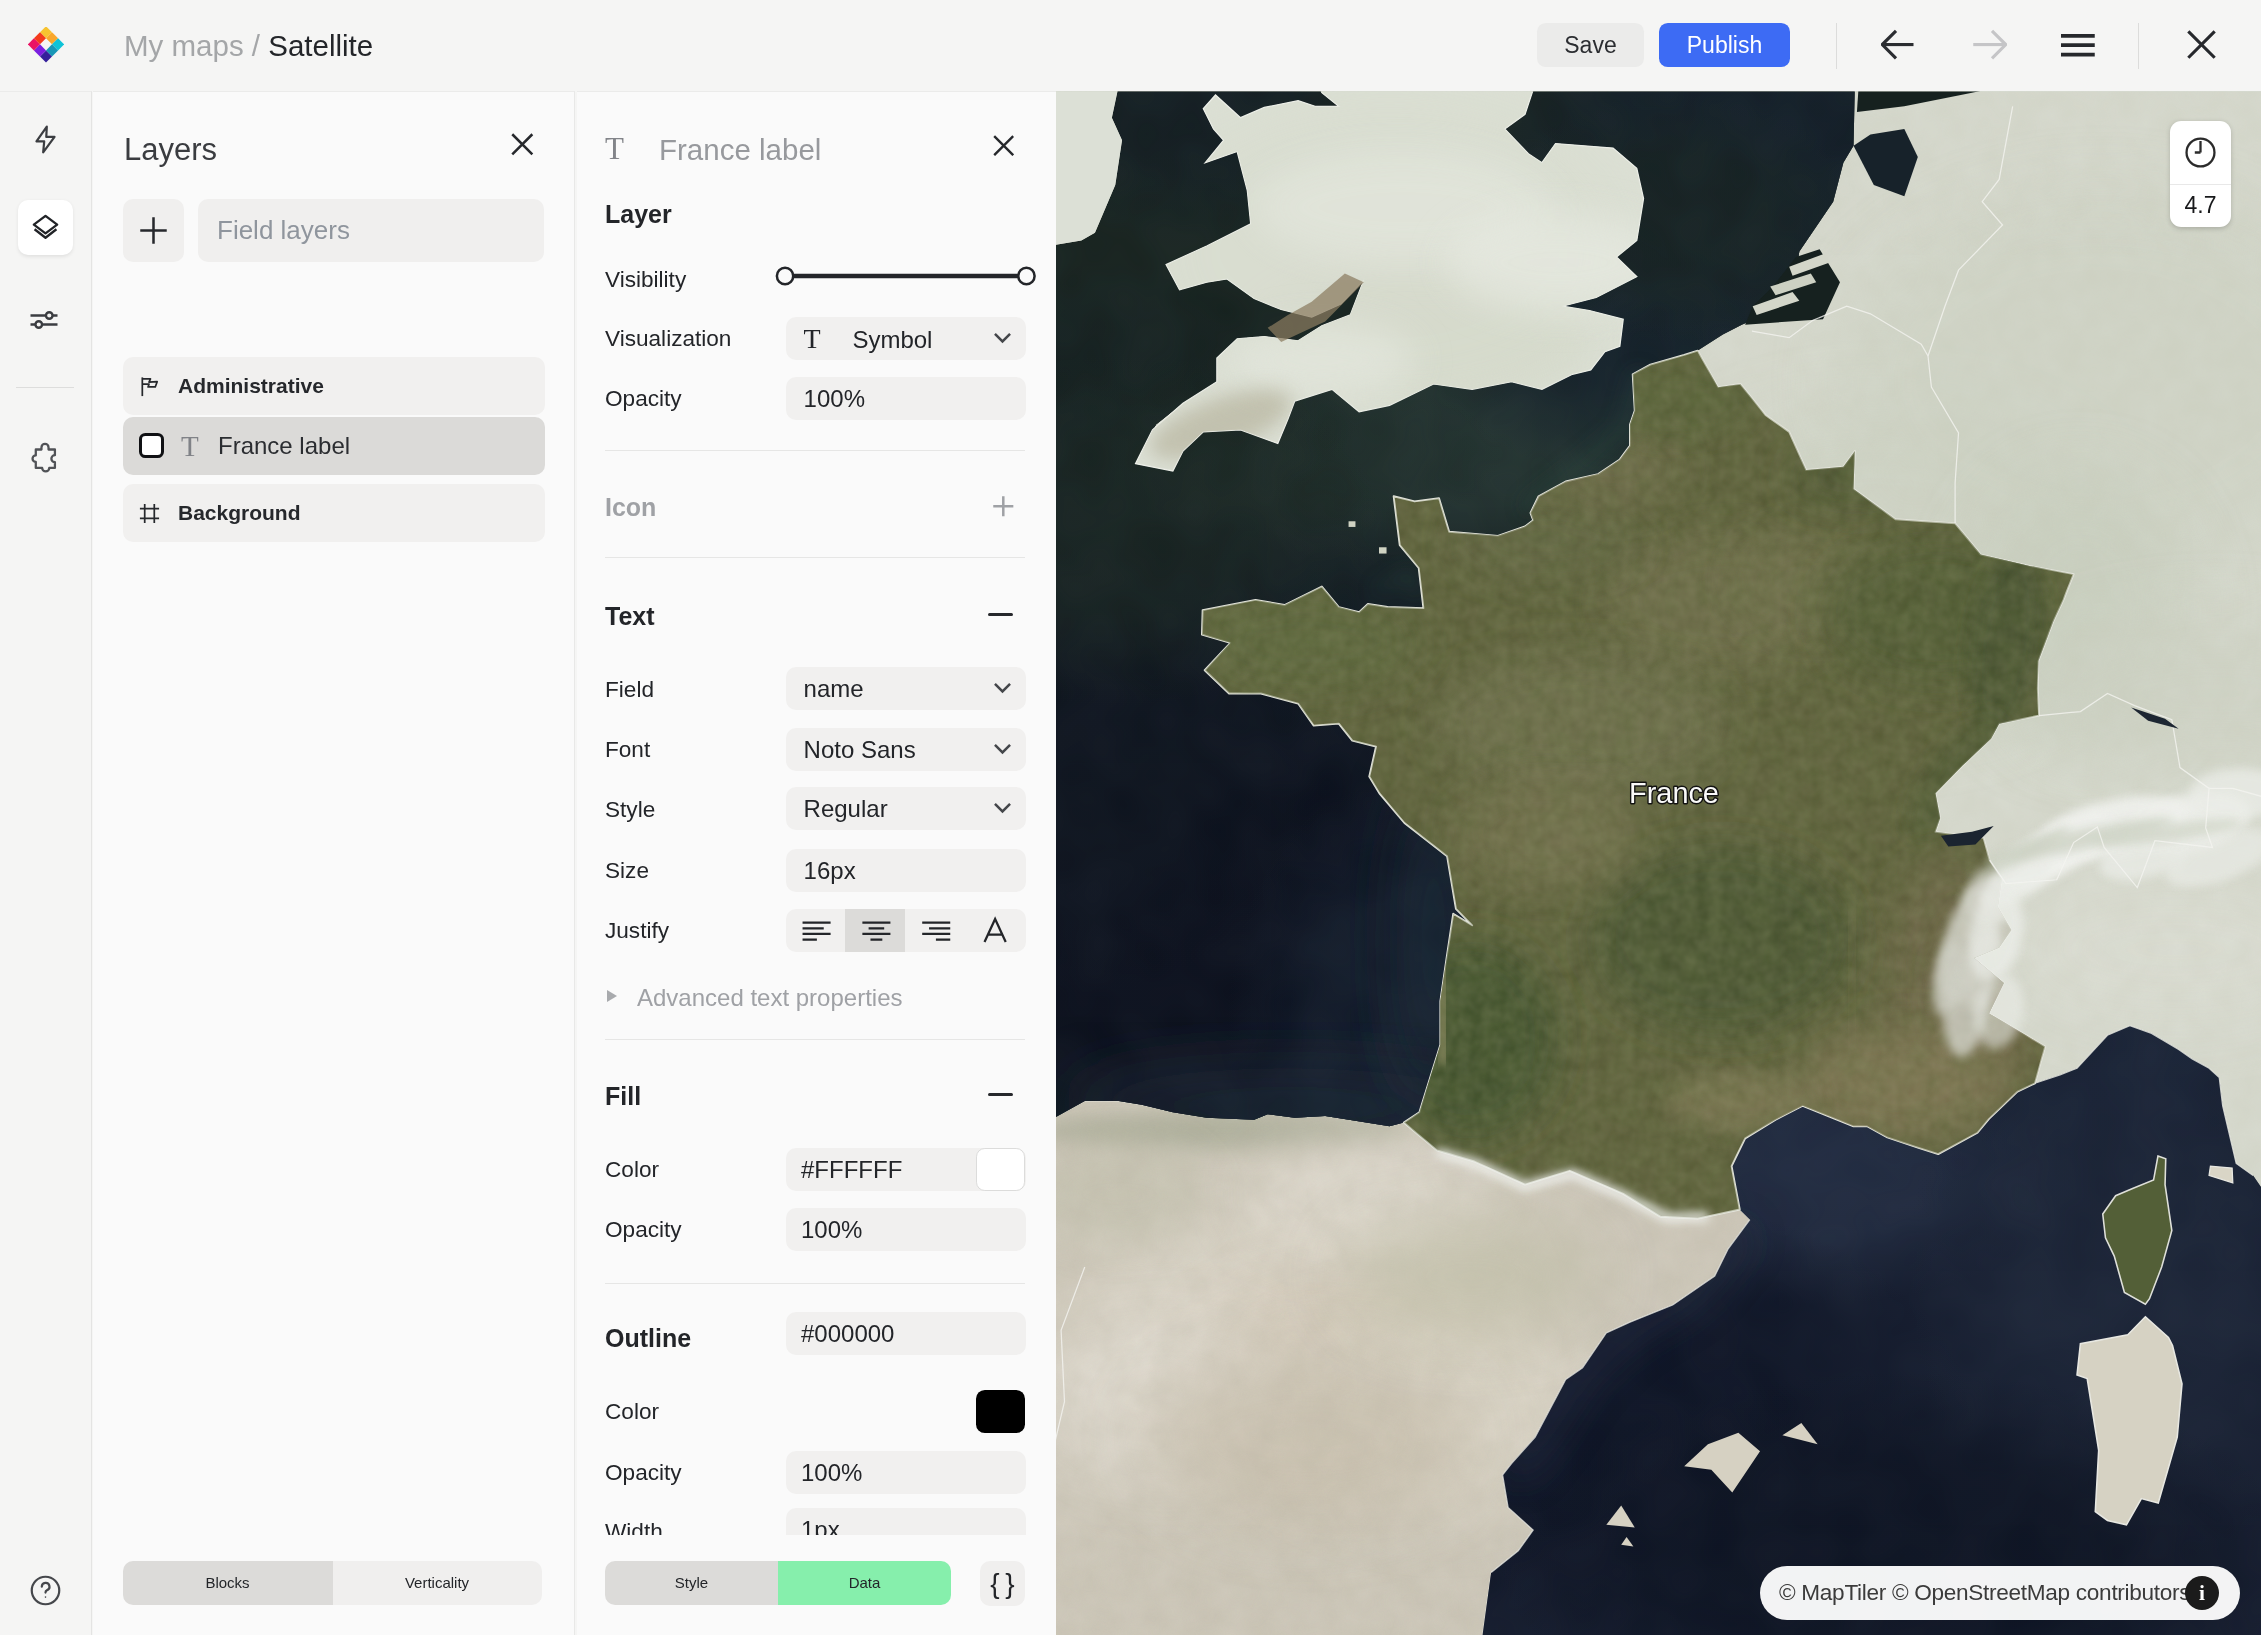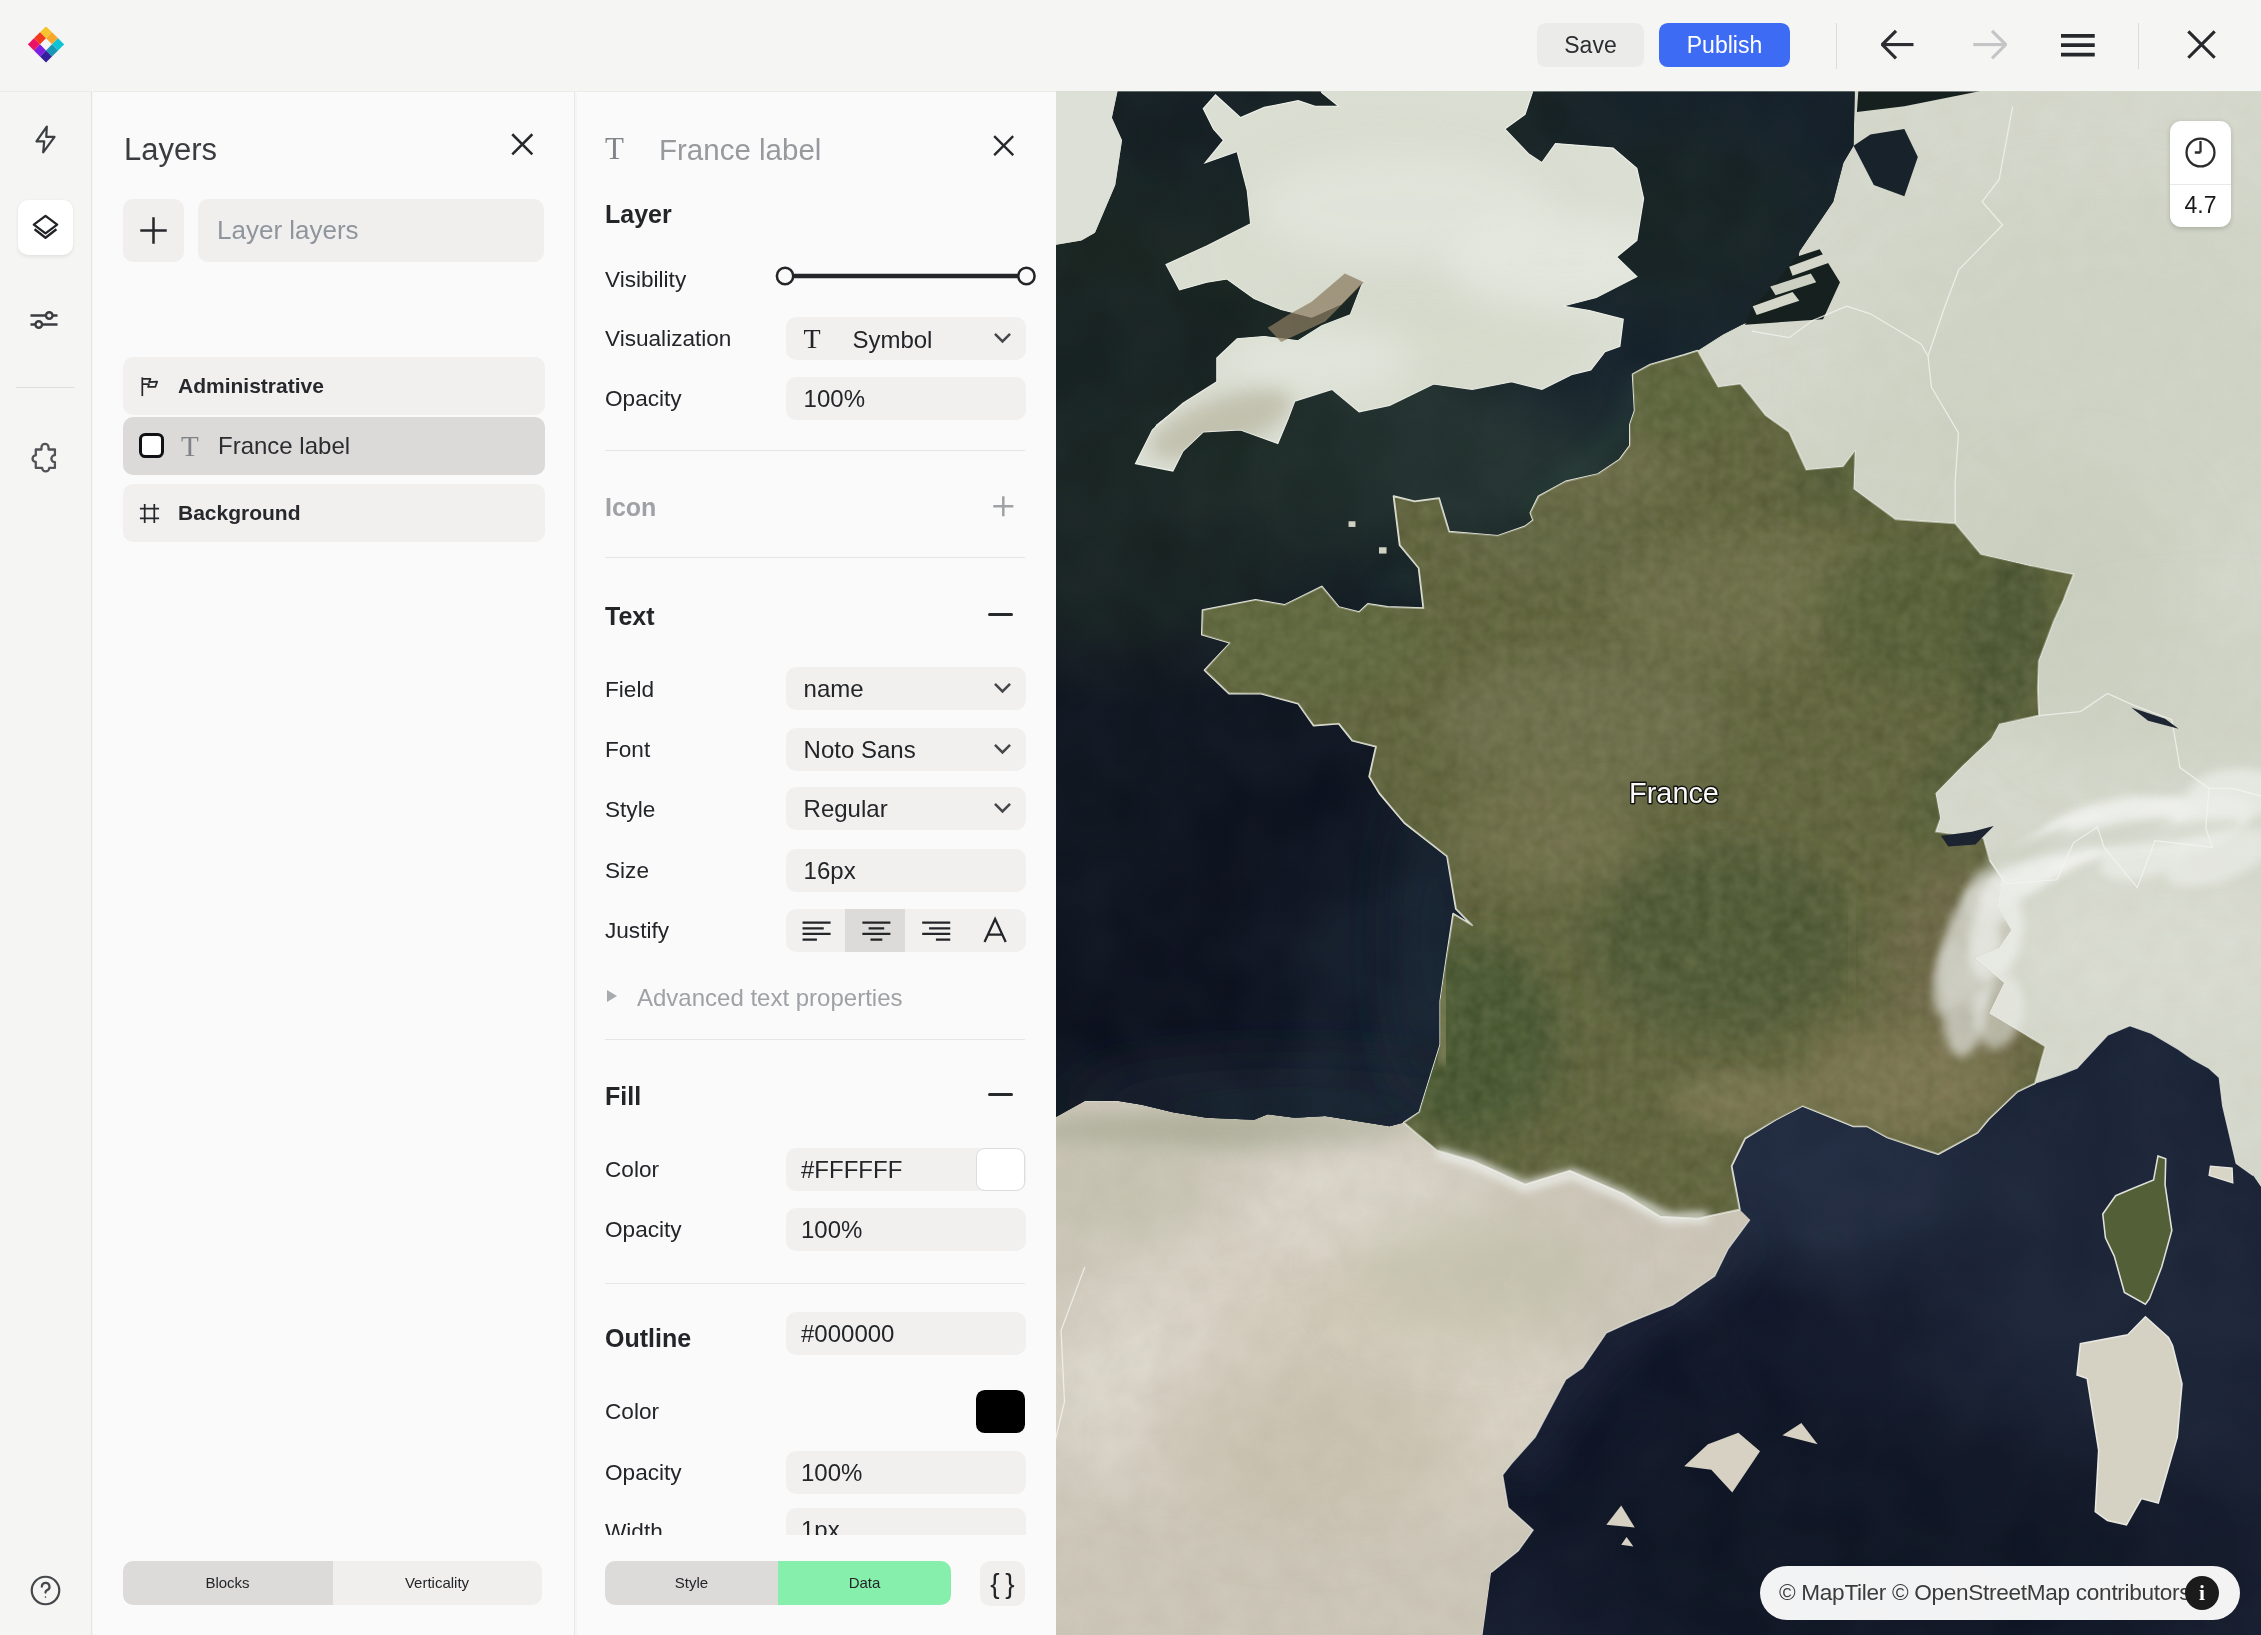--- a/index.html
+++ b/index.html
@@ -344,20 +344,21 @@
       <rect x="-20.25" y="-20.25" width="13.5" height="13.5" fill="#f7c32f"></rect>
       <rect x="-6.75" y="-20.25" width="13.5" height="13.5" fill="#f9a72b"></rect>
       <rect x="6.75" y="-20.25" width="13.5" height="13.5" fill="#0fc3d7"></rect>
       <rect x="6.75" y="-6.75" width="13.5" height="13.5" fill="#1897b7"></rect>
       <rect x="6.75" y="6.75" width="13.5" height="13.5" fill="#35209b"></rect>
       <rect x="-6.75" y="6.75" width="13.5" height="13.5" fill="#7b1fe0"></rect>
       <rect x="-20.25" y="6.75" width="13.5" height="13.5" fill="#ea1264"></rect>
       <rect x="-20.25" y="-6.75" width="13.5" height="13.5" fill="#f43a1c"></rect>
     </g>
   </svg>
+  <div class="crumb">My maps / <b>Satellite</b></div>
   <div class="btn" id="save">Save</div>
   <div class="btn" id="publish">Publish</div>
   <div class="vsep" style="left:1836px"></div>
   <div class="vsep" style="left:2138px"></div>
   <svg class="navsvg" style="left:1881px" width="35" height="91" viewBox="0 0 56 145">
     <g stroke="#2b2d31" stroke-width="5" fill="none">
         <path d="M2 71 H52"></path>
         <path d="M24 49 L2 71 L24 93"></path>
       </g>
   </svg>
@@ -411,21 +412,21 @@
         <path d="M2 2 L34 34 M34 2 L2 34"></path>
       </g>
     </svg>
   <div class="pbtn" style="left:30px;top:107px;width:61px;height:63px">
     <svg class="abs" style="left:16.3px;top:17px" width="29" height="29" viewBox="0 0 46 46">
         <g stroke="#26282c" stroke-width="4">
           <path d="M23 2 V44 M2 23 H44"></path>
         </g>
       </svg>
   </div>
-  <div class="pbtn searchtxt" style="left:105px;top:107px;width:346px;height:63px;line-height:63px;padding-left:19px">Layer layers</div>
+  <div class="pbtn searchtxt" style="left:105px;top:107px;width:346px;height:63px;line-height:63px;padding-left:19px">Field layers</div>
   <div class="lrow" style="top:265px">
     <svg class="abs" style="left:15px;top:17.6px" width="23" height="23" viewBox="0 0 24 24" fill="none" stroke="#26282c" stroke-width="1.8" stroke-linejoin="round">
         <path d="M4.5 2.5 V22"></path>
         <path d="M4.5 4 H13 L11.5 7.5 L20 7 L18 12.5 H10.5 L11.5 9.5 H4.5"></path>
       </svg>
     <div class="ttl">Administrative</div>
   </div>
   <div class="lrow" style="top:325px;background:#dbdad8">
     <div class="abs" style="left:16.3px;top:16.3px;width:25px;height:25px;border:3.1px solid #101114;border-radius:6.3px;background:#fff"></div>
     <div class="abs serifT" style="left:58px;top:0;height:58px;line-height:58px;font-size:29px;color:#808287">T</div>

